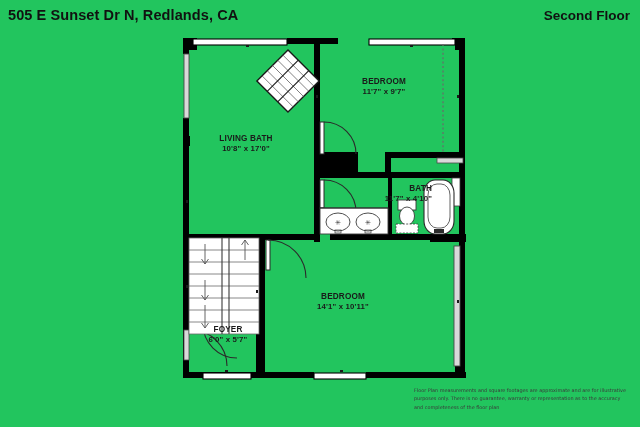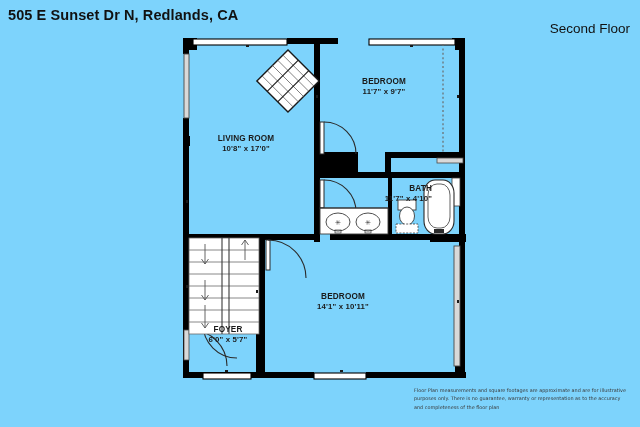--- a/index.html
+++ b/index.html
@@ -11,41 +11,40 @@
     width: 640px;
     height: 427px;
     position: relative;
     overflow: hidden;
     font-family: "Liberation Sans", sans-serif;
     color: #000000;
   }
   #page {
     position: absolute;
     inset: 0;
-    background: #7dd3fc;
+    background: #22c55e;
   }
   #address-title {
     position: absolute;
     left: 8px;
     top: 7px;
     font-size: 14.5px;
     font-weight: bold;
     letter-spacing: 0.1px;
     color: #111111;
     white-space: nowrap;
   }
   #floor-title {
     position: absolute;
     right: 10px;
     top: 8px;
     font-size: 13.5px;
-    font-weight: normal;
+    font-weight: bold;
     color: #111111;
     white-space: nowrap;
-    margin-top: 13px;
   }
   #plan-wrap {
     position: absolute;
     left: 0;
     top: 0;
     width: 640px;
     height: 427px;
   }
   #disclaimer {
     position: absolute;
@@ -281,21 +280,21 @@
         <rect x="457" y="300" width="2" height="3"></rect>
         <rect x="340" y="370" width="3" height="2"></rect>
         <rect x="225" y="370" width="3" height="2"></rect>
         <rect x="186" y="285" width="2" height="3"></rect>
         <rect x="256" y="290" width="2" height="3"></rect>
       </g>
 
     </svg>
 
     <div class="room-label" style="left:186px; top:133px; width:120px;">
-      <span>LIVING ROOM</span>
+      <span>LIVING BATH</span>
       <span class="dims">10'8" x 17'0"</span>
     </div>
 
     <div class="room-label" style="left:324px; top:76px; width:120px;">
       <span>BEDROOM</span>
       <span class="dims">11'7" x 9'7"</span>
     </div>
 
     <div class="room-label" style="left:312px; top:183px; width:120px;text-align:right;">
       <span>BATH</span>

